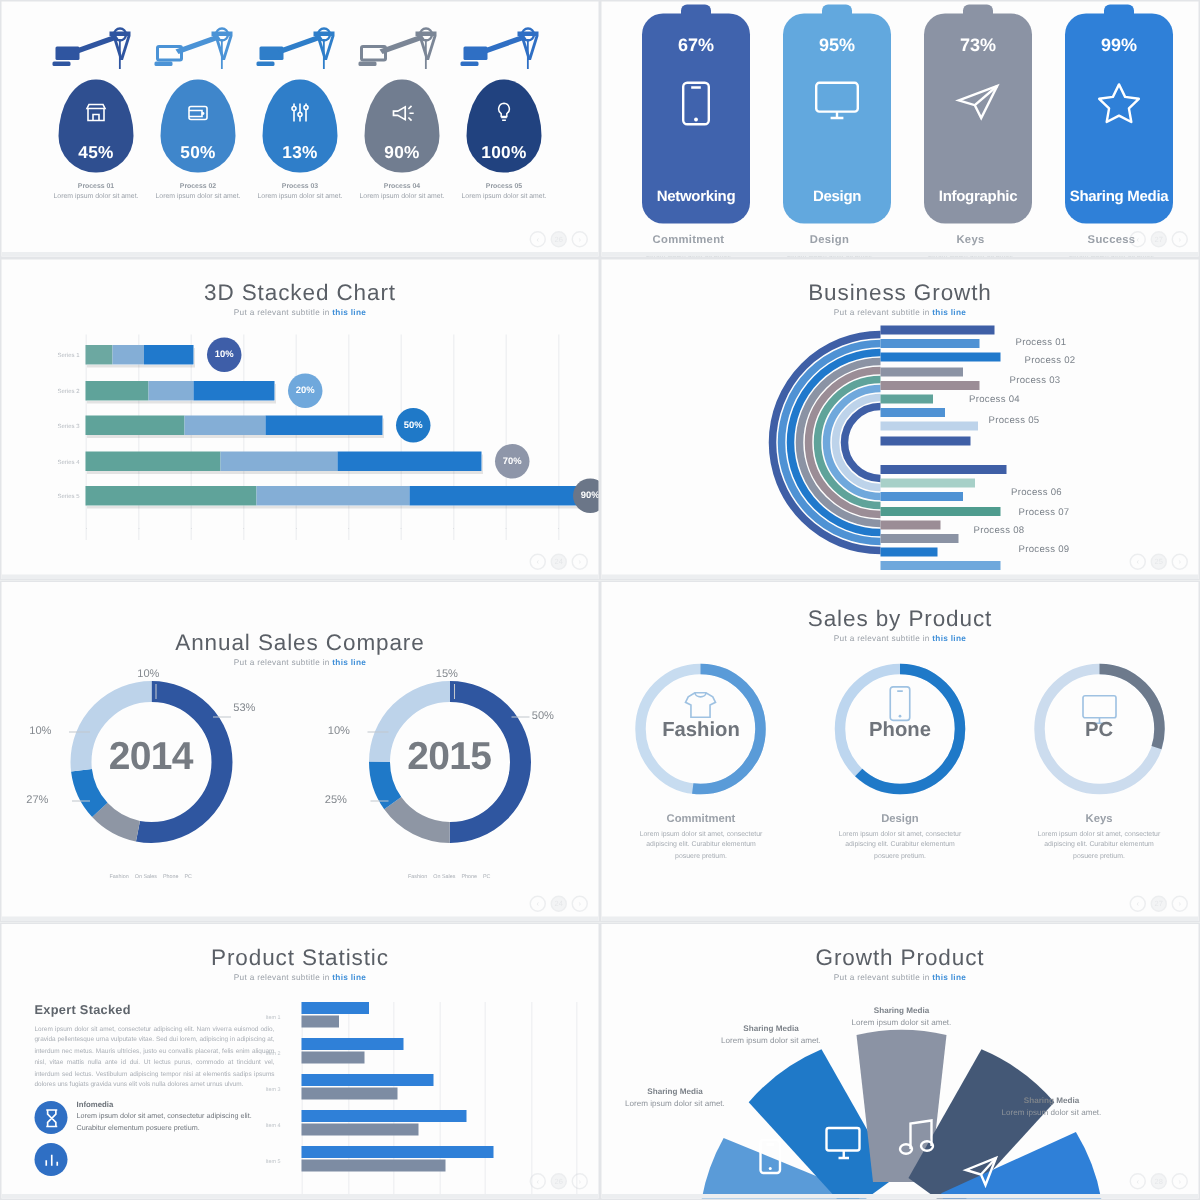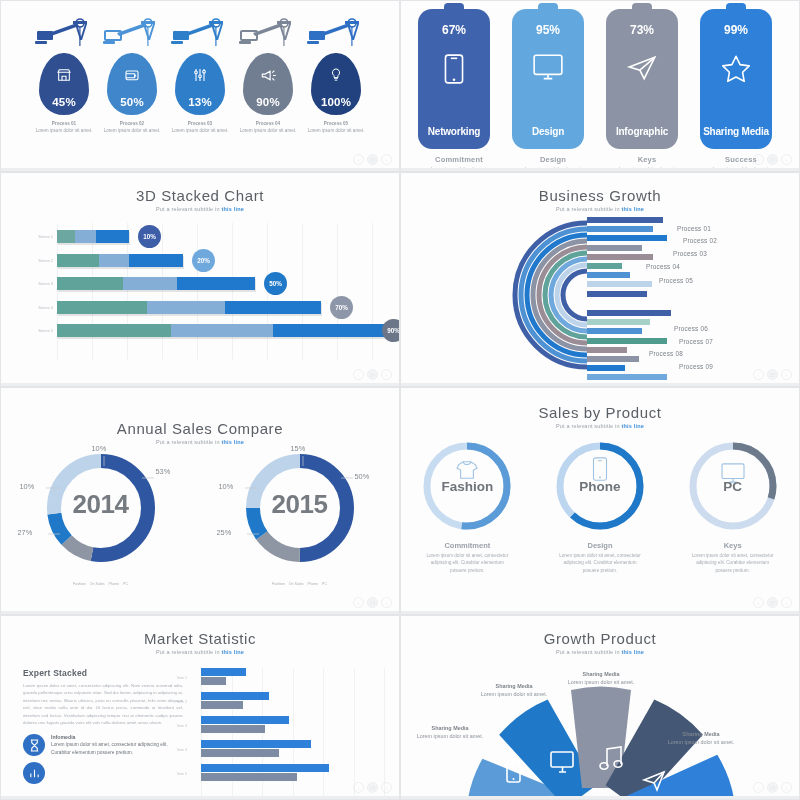--- a/index.html
+++ b/index.html
@@ -33,21 +33,21 @@
          border-radius:50% 50% 50% 50%/ 62% 62% 40% 40%; }
   .drop::before{ content:""; position:absolute; top:-9px; left:50%; transform:translateX(-50%) rotate(45deg);
                  width:20px; height:20px; background:inherit; border-radius:4px 0 0 0; z-index:-1;}
   .drop .ic{ position:absolute; top:14px; left:50%; transform:translateX(-50%); }
   .drop .pc{ color:#fff; font-size:11.5px; font-weight:700; letter-spacing:.2px;}
   .dcap{ margin-top:5px; text-align:center; font-size:4.6px; line-height:1.55; color:#9ba1a9;}
   .dcap b{ display:block; font-weight:700; color:#939aa2;}
 
   
   .bats{ position:absolute; top:8px; left:0; right:0; display:flex; justify-content:center; gap:12px;}
-  .batcol{ width:82px; display:flex; flex-direction:column; align-items:flex-start;}
+  .batcol{ width:82px; display:flex; flex-direction:column; align-items:flex-end;}
   .bat{ width:72px; height:140px; border-radius:14px; position:relative;
         display:flex; flex-direction:column; align-items:center; }
   .bat::before{ content:""; position:absolute; top:-6px; left:50%; transform:translateX(-50%);
                 width:20px; height:9px; border-radius:4px 4px 0 0; background:inherit;}
   .bat .bp{ color:#fff; font-size:12px; font-weight:700; margin-top:14px;}
   .bat .bi{ margin-top:16px;}
   .bat .bl{ position:absolute; bottom:12px; left:50%; transform:translateX(-50%);
             color:#fff; font-size:10px; font-weight:700; white-space:nowrap; letter-spacing:-.2px;}
   .bcap{ margin-top:6px; text-align:center;}
   .bcap .h{ font-size:7.5px; color:#9ba1a9; font-weight:700; letter-spacing:.2px;}
@@ -616,21 +616,21 @@
 
     <div class="nav">
       <div>‹</div>
       <div class="mid">27</div>
       <div>›</div>
     </div>
   </div>
 
   <div class="slide">
     <div style="padding-top:14px">
-      <div class="stitle">Market Statistic</div>
+      <div class="stitle">Product Statistic</div>
       <div class="ssub"><span>Put a relevant subtitle in </span><b>this line</b></div>
     </div>
 
     <div class="ea">
       <h4>Expert Stacked</h4>
       <p>Lorem ipsum dolor sit amet, consectetur adipiscing elit. Nam viverra euismod odio, gravida pellentesque urna vulputate vitae. Sed dui lorem, adipiscing in adipiscing at, interdum nec metus. Mauris ultricies, justo eu convallis placerat, felis enim aliquam nisl, vitae mattis nulla ante id dui. Ut lectus purus, commodo at tincidunt vel, interdum sed lectus. Vestibulum adipiscing tempor nisi at elementis sadips ipsums dolores uns fugiats gravida vuns elit vols nulla dolores amet urnus ulvum.</p>
       <div class="eitem">
         <div class="ebadge">
           <svg width="11" height="13" viewBox="0 0 12 14" fill="none" stroke="#fff" stroke-width="1.2">
               <path d="M2 1h8M2 13h8M3 1v3l3 3 3-3V1M3 13v-3l3-3 3 3v3"></path>

